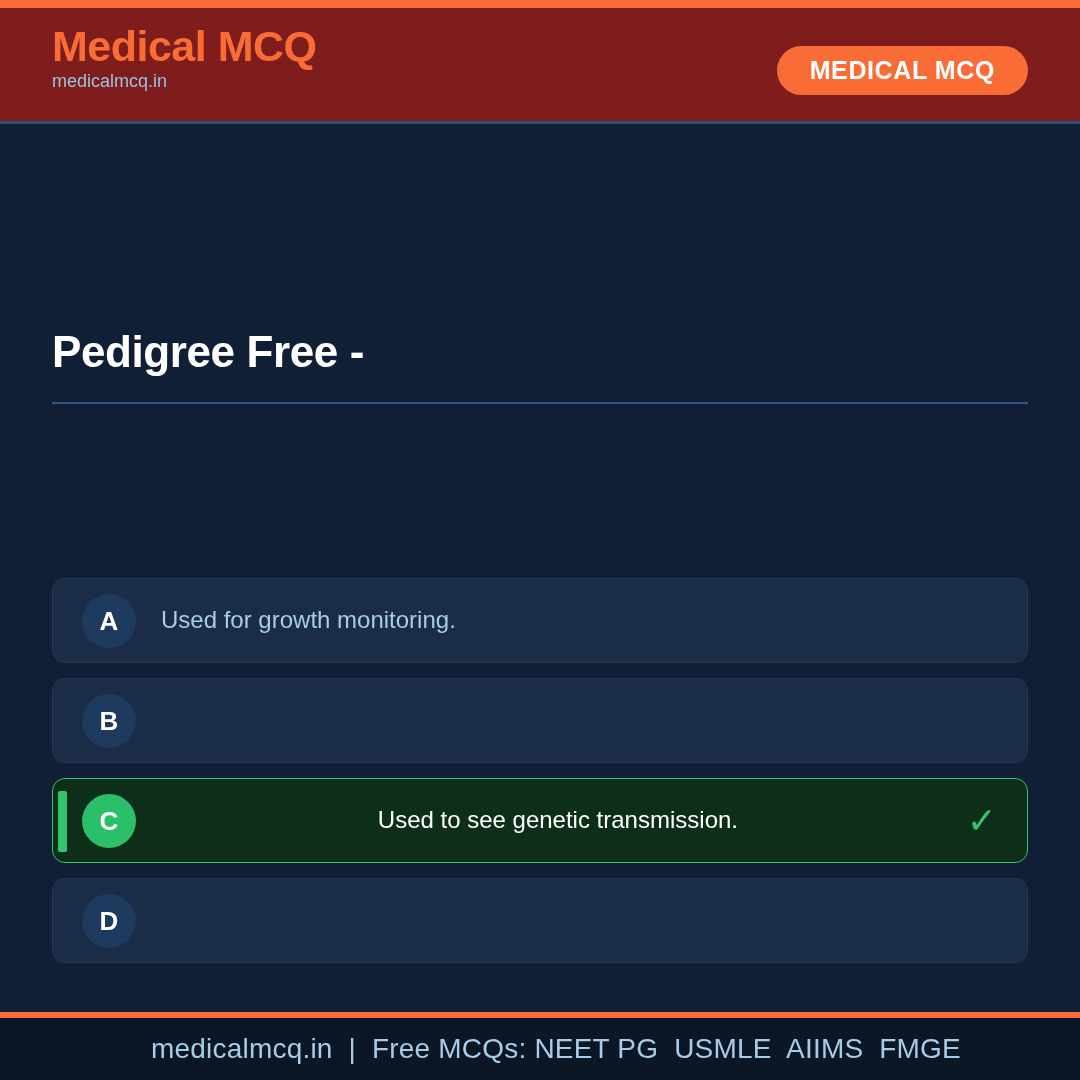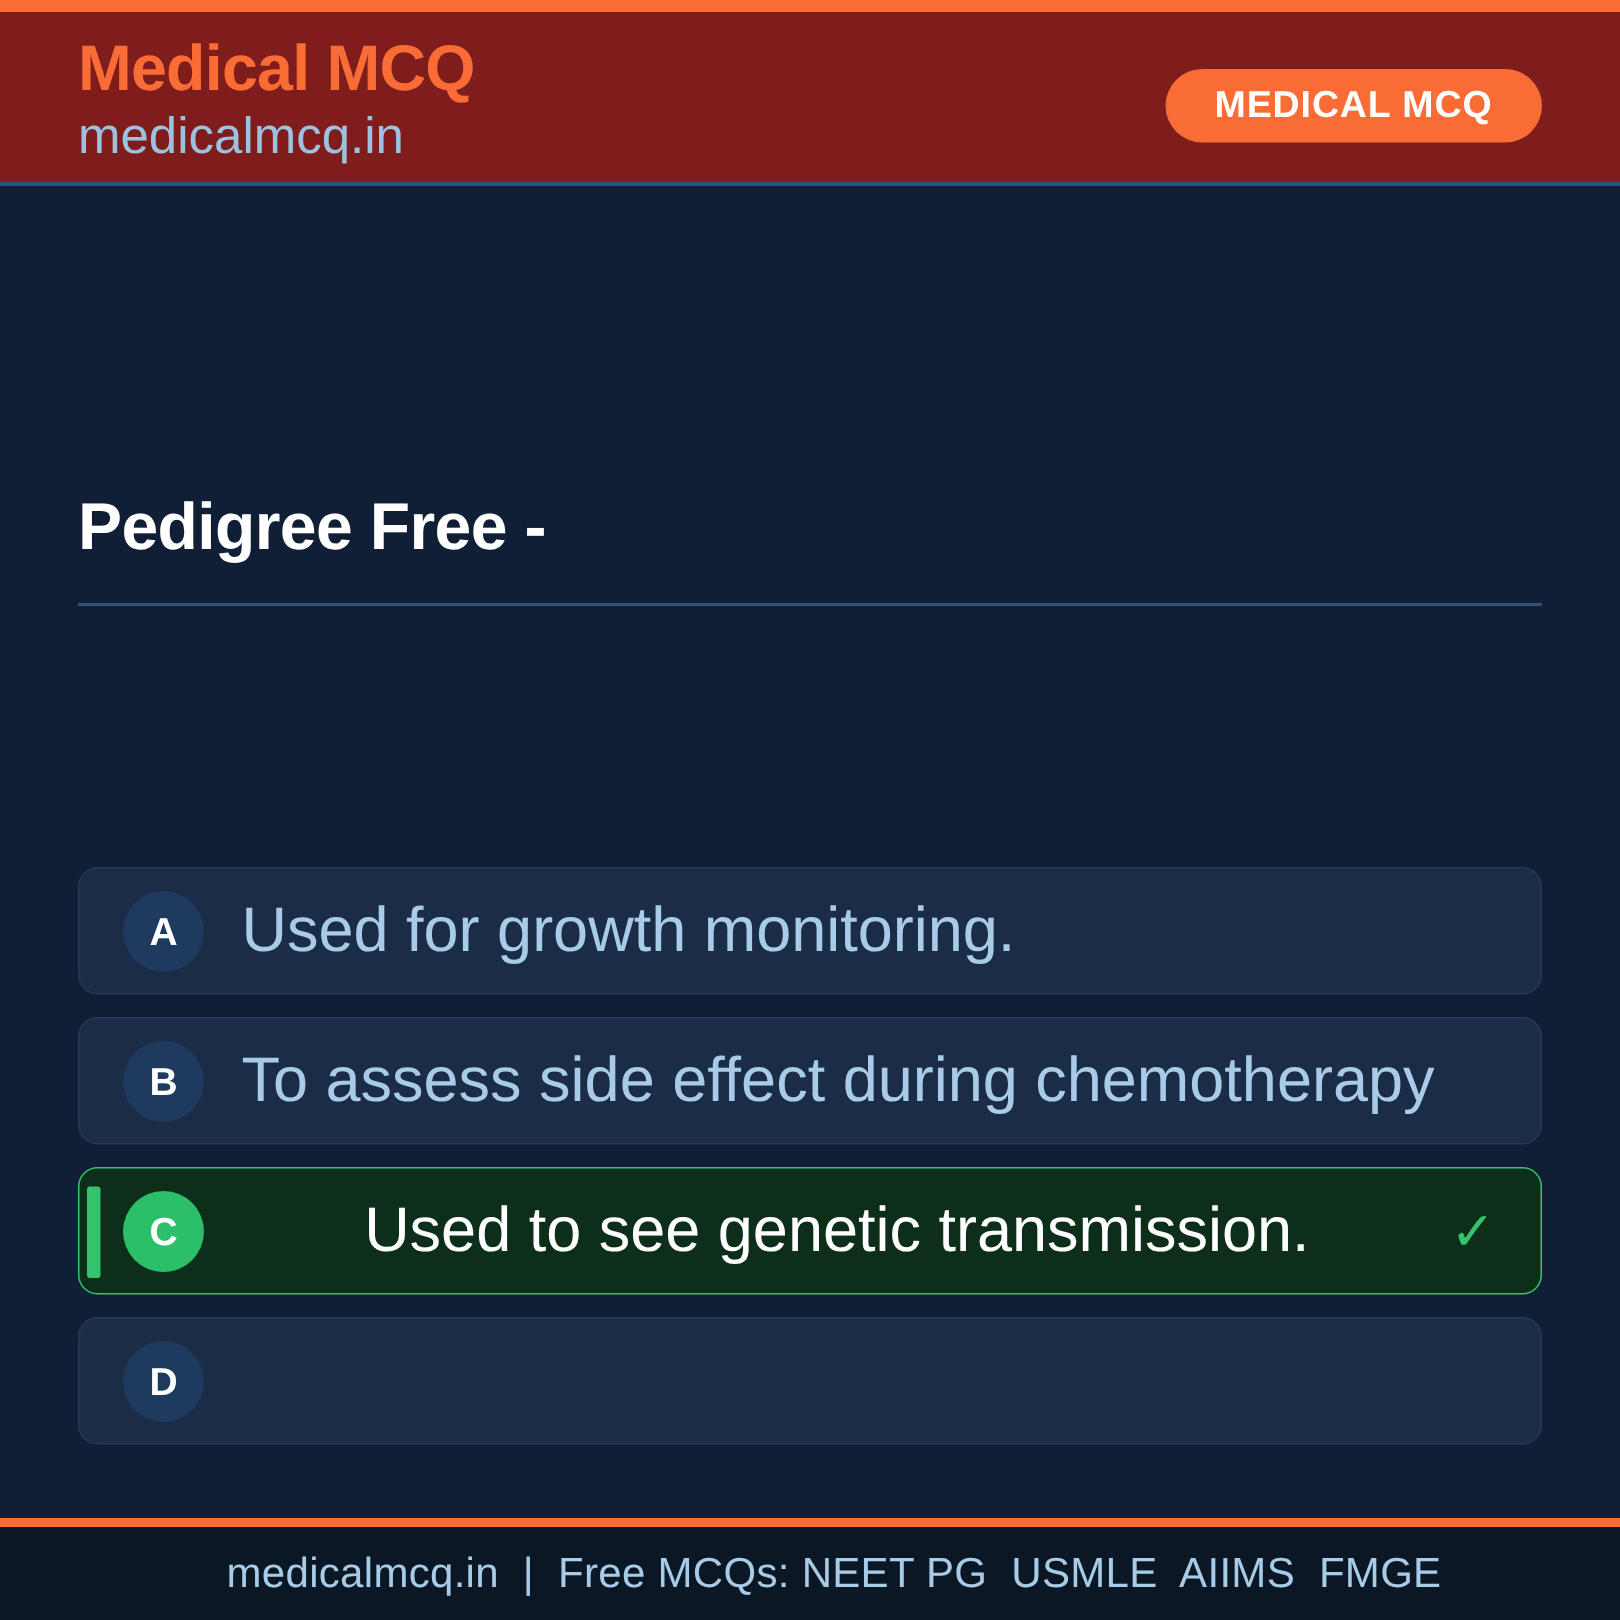--- a/index.html
+++ b/index.html
@@ -43,21 +43,21 @@
 
   .brand-title {
     font-size: 43px;
     font-weight: bold;
     color: #f96c36;
     letter-spacing: -0.5px;
     line-height: 1.12;
   }
 
   .brand-sub {
-    font-size: 34px;
+    font-size: 18px;
     color: #9cc2e0;
     line-height: 1.2;
     margin-top: 1px;
   }
 
   .header-badge {
     position: absolute;
     right: 52px;
     top: 38px;
     background: #f96c36;
@@ -160,21 +160,21 @@
     justify-content: center;
     line-height: 1;
   }
 
   .option.correct .badge {
     background: #2cbf6a;
   }
 
   .opt-text {
     margin-left: 25px;
-    font-size: 42px;
+    font-size: 24px;
     color: #a8cbe8;
     line-height: 1.2;
     flex: 1 1 auto;
     white-space: nowrap;
     overflow: hidden;
   }
 
   .option.correct .opt-text {
     color: #ffffff;
     text-align: center;
@@ -232,21 +232,20 @@
 
   <div class="options">
 
     <div class="option">
       <div class="badge">A</div>
       <div class="opt-text">Used for growth monitoring.</div>
     </div>
 
     <div class="option">
       <div class="badge">B</div>
-      <div class="opt-text">To assess side effect during chemotherapy</div>
     </div>
 
     <div class="option correct">
       <div class="accent-bar"></div>
       <div class="badge">C</div>
       <div class="opt-text">Used to see genetic transmission.</div>
       <div class="check">✓</div>
     </div>
 
     <div class="option">

